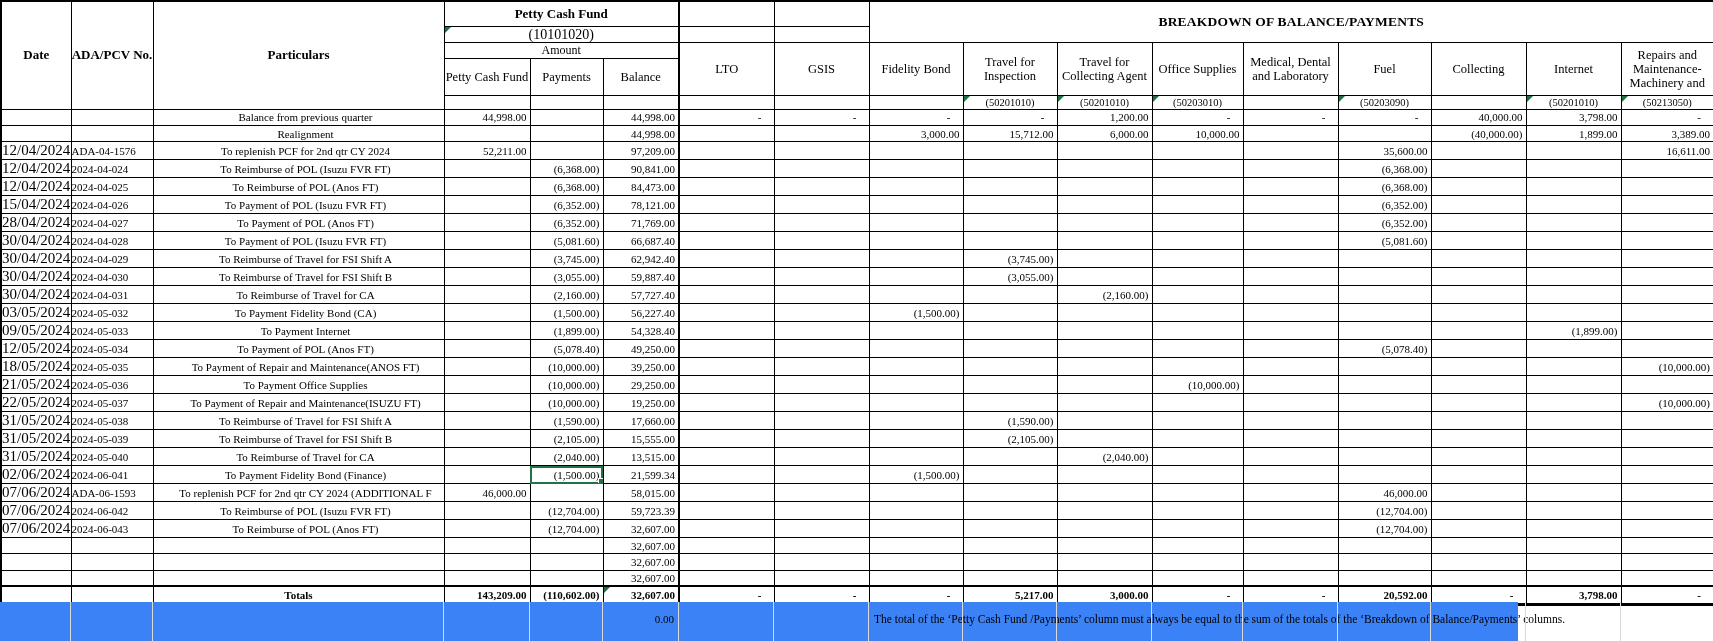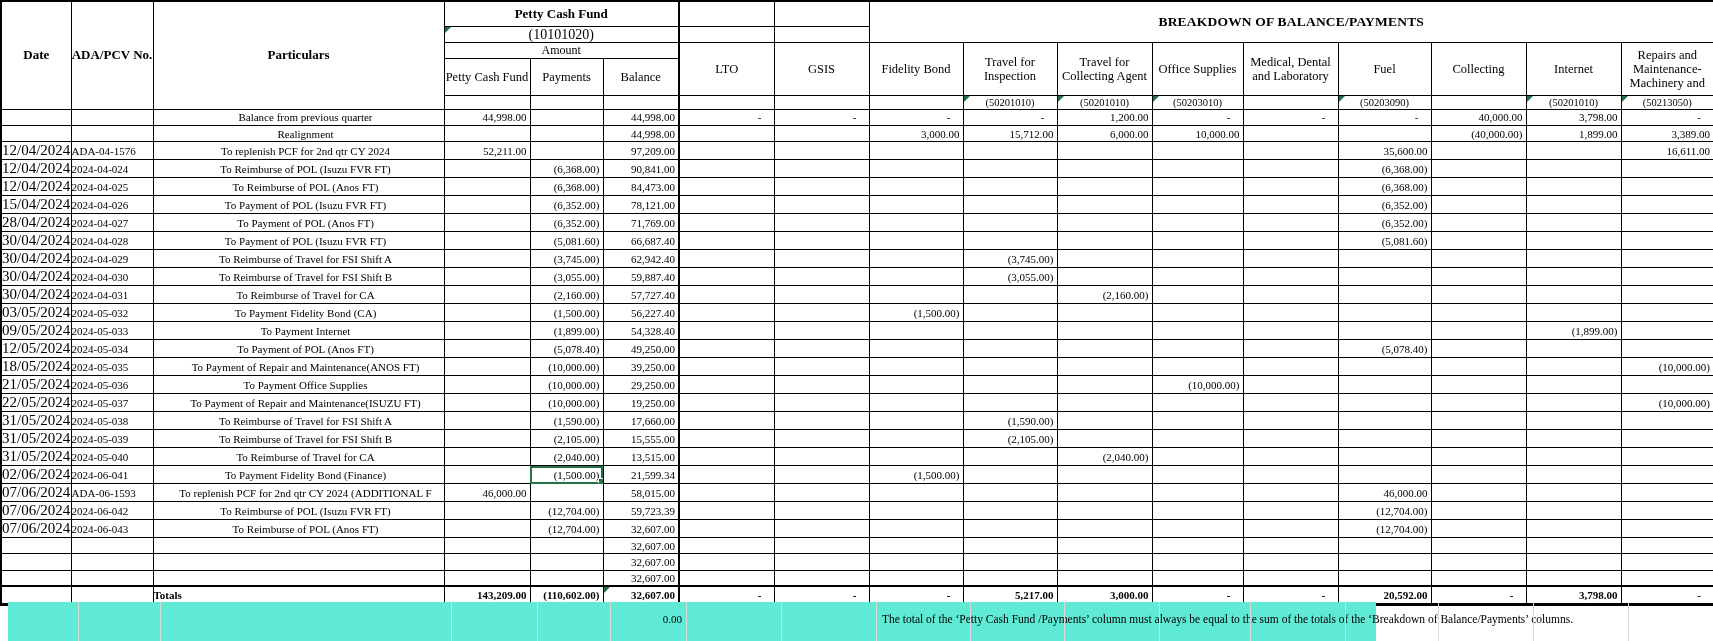--- a/index.html
+++ b/index.html
@@ -20,27 +20,27 @@
   tr.hr1{height:25px;} tr.hr2{height:16px;} tr.hr3{height:16px;} tr.hr4{height:37px;} tr.hr5{height:14px;}
   tbody tr{height:16.2px;}
   tbody td{font-size:11px;}
   .c-num{text-align:right;padding:0 3px;}
   .c-date{text-align:right;padding-right:4px;font-size:15px;}
   .c-ada{text-align:left;margin-left:48px;}
   .c-part{text-align:center;padding-left:14px;}
   .dash{padding-right:12px;}
   tr.totals{height:18px;}
   tr.totals td{font-weight:bold;border-top:2px solid #000;border-bottom:3px solid #000;}
-  tr.totals .c-label{text-align:left;}
+  tr.totals .c-label{text-align:center;}
   .gt::before{content:"";position:absolute;top:0;left:0;width:0;height:0;
               border-top:6px solid #1e7145;border-right:6px solid transparent;}
   .sel{outline:2px solid #217346;outline-offset:-2px;}
   .sel::after{content:"";position:absolute;right:-1px;bottom:-1px;width:6px;height:6px;
               background:#217346;border:1px solid #fff;box-sizing:border-box;}
-  .strip{position:absolute;left:8px;top:602px;width:1368px;height:39px;background:#5eead4;}
+  .strip{position:absolute;left:0;top:602px;width:1518px;height:39px;background:#3b82f6;}
   .gridline{position:absolute;top:0;width:1px;height:39px;background:#d9d9d9;}
   .zero-check{position:absolute;left:602px;top:11px;width:72px;text-align:right;font-size:11px;}
   .note{position:absolute;left:874px;top:11px;font-size:11.5px;white-space:nowrap;}
 </style>
 </head>
 <body>
 
 <div class="sheet">
   <table>
     <colgroup>

